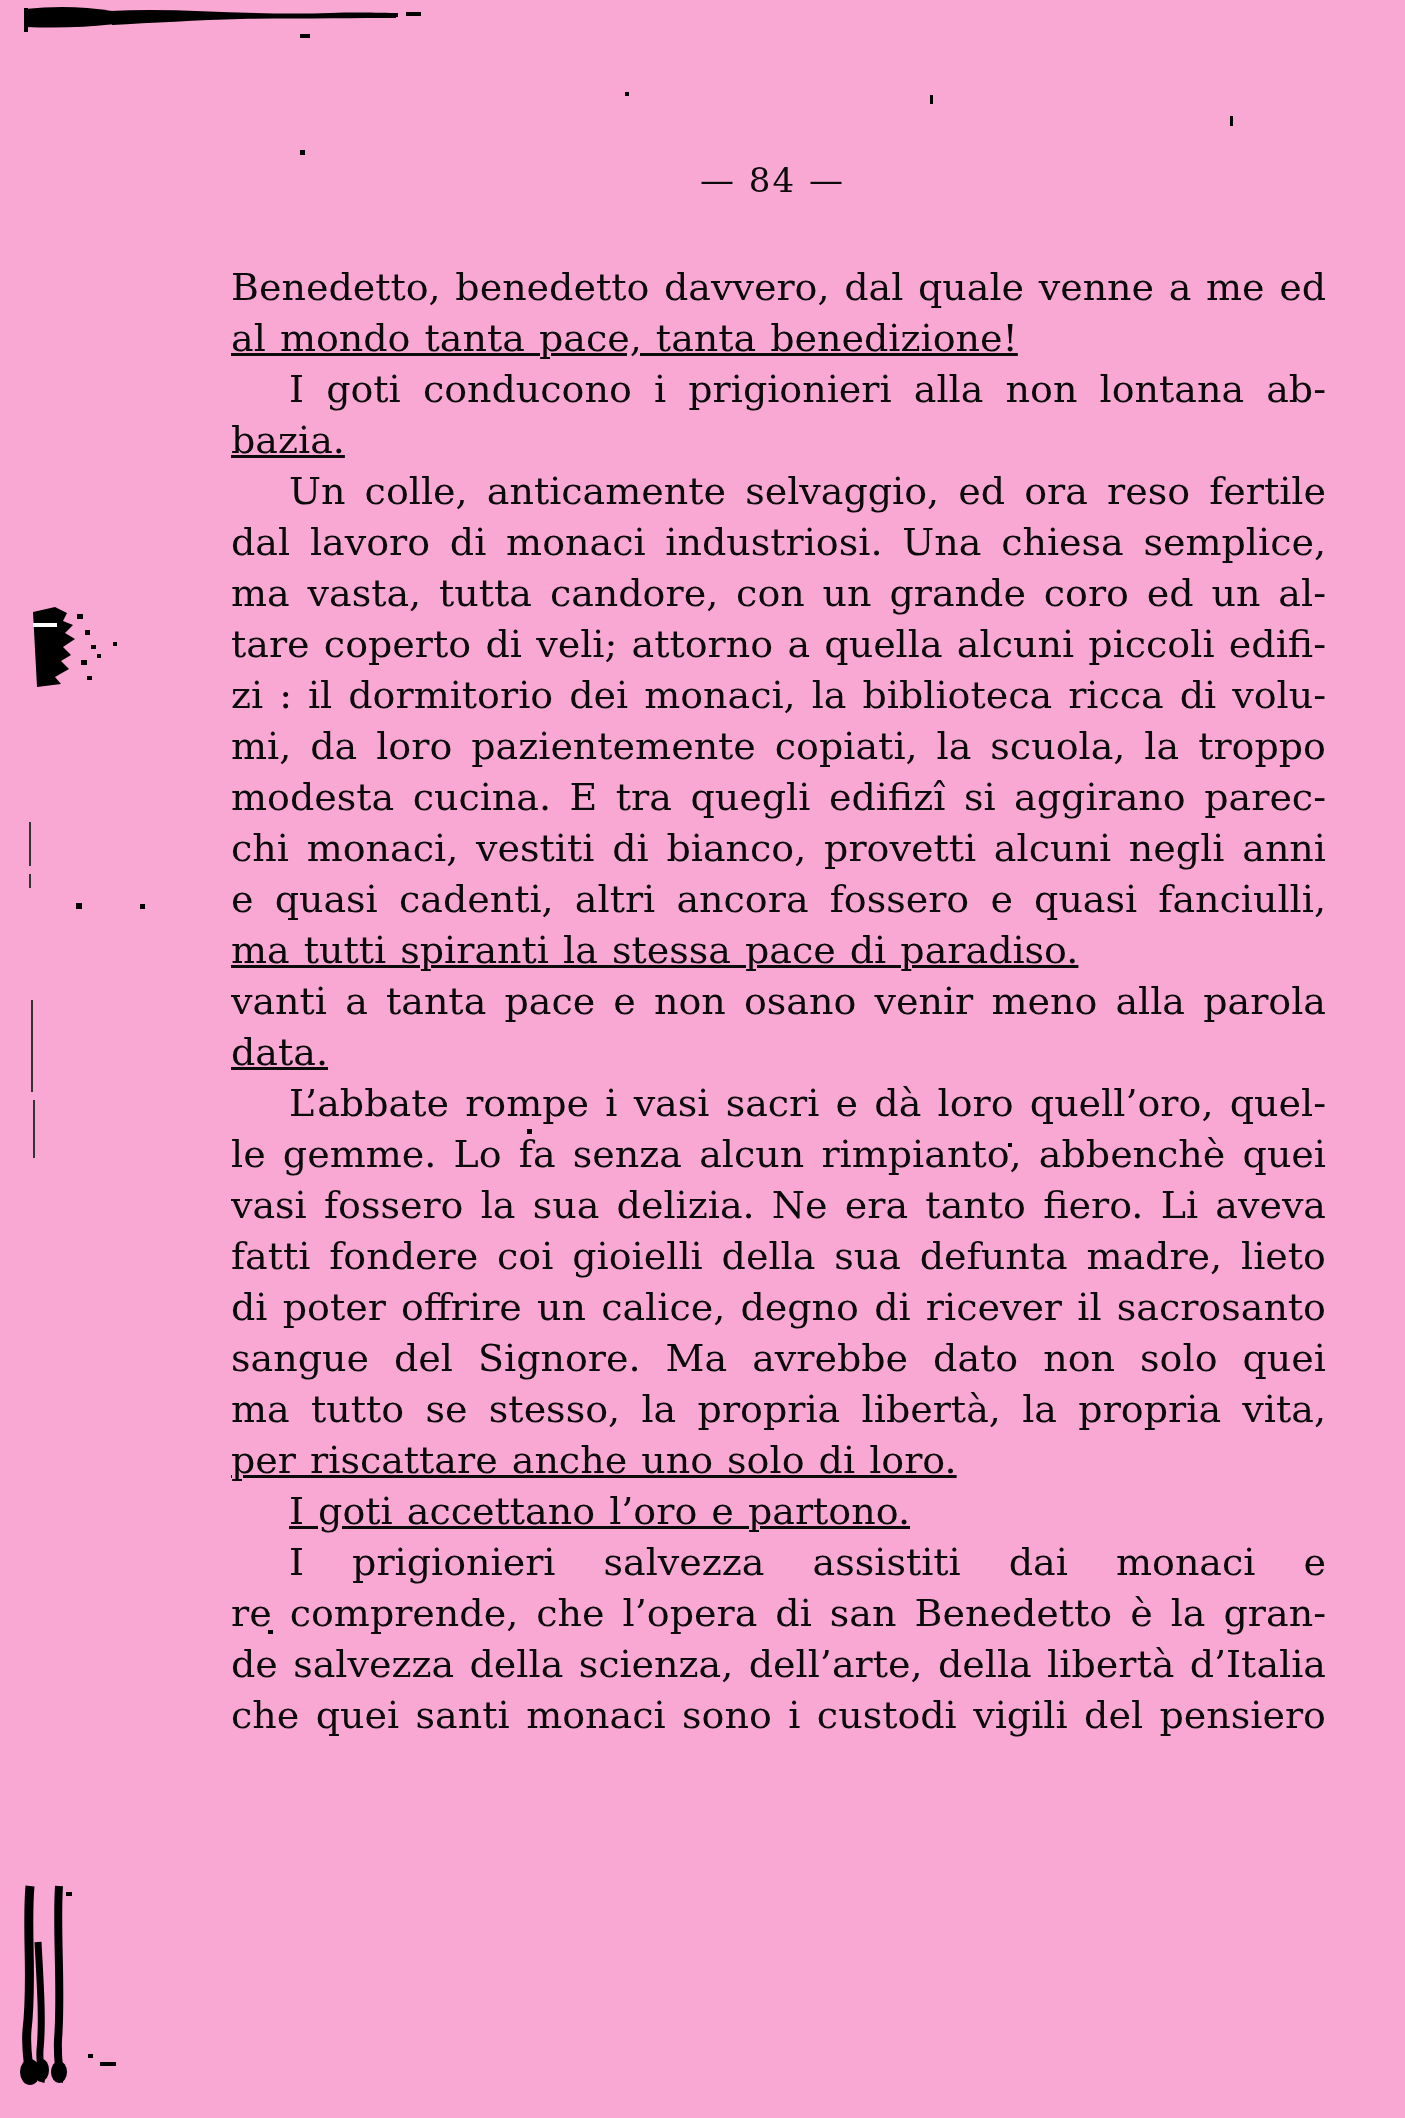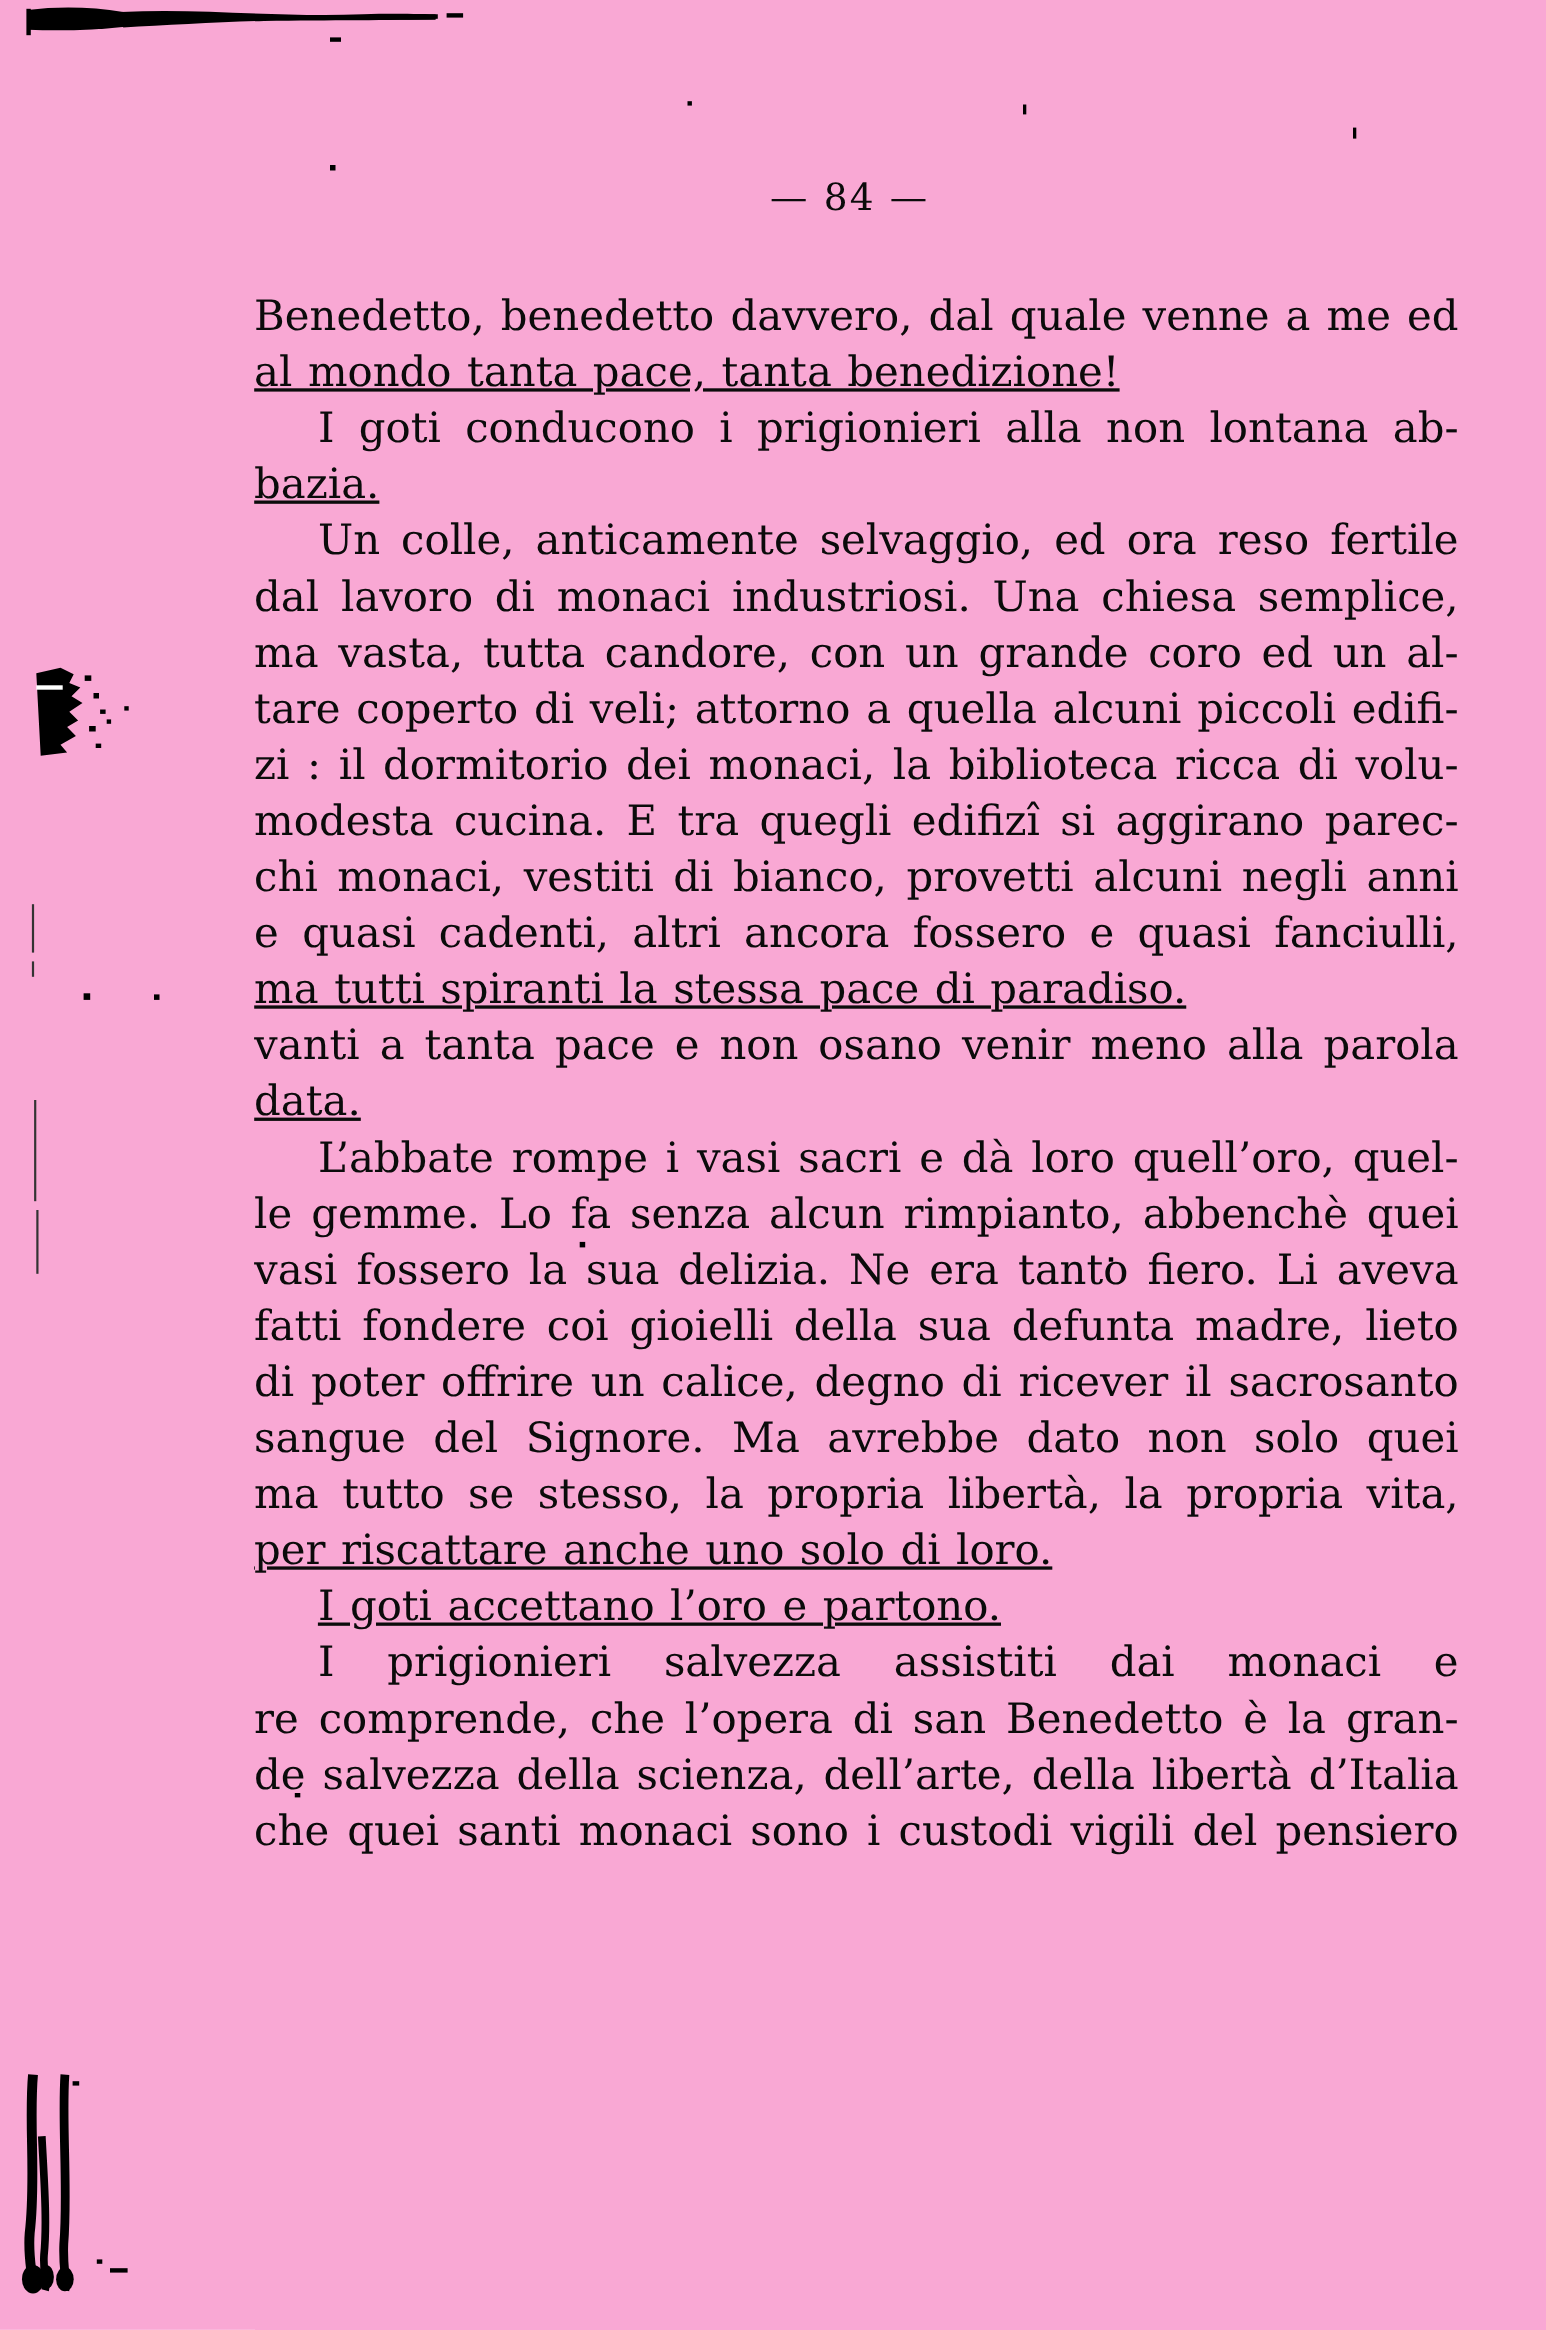--- a/index.html
+++ b/index.html
@@ -54,20 +54,21 @@
   <div class="text-block" id="text-block">
       <div class="line">Benedetto, benedetto davvero, dal quale venne a me ed</div>
       <div class="line last">al mondo tanta pace, tanta benedizione!</div>
       <div class="line indent">I goti conducono i prigionieri alla non lontana ab-</div>
       <div class="line last">bazia.</div>
       <div class="line indent">Un colle, anticamente selvaggio, ed ora reso fertile</div>
       <div class="line">dal lavoro di monaci industriosi. Una chiesa semplice,</div>
       <div class="line">ma vasta, tutta candore, con un grande coro ed un al-</div>
       <div class="line">tare coperto di veli; attorno a quella alcuni piccoli edifi-</div>
       <div class="line">zi : il dormitorio dei monaci, la biblioteca ricca di volu-</div>
+      <div class="line">mi, da loro pazientemente copiati, la scuola, la troppo</div>
       <div class="line">modesta cucina. E tra quegli edifizî si aggirano parec-</div>
       <div class="line">chi monaci, vestiti di bianco, provetti alcuni negli anni</div>
       <div class="line">e quasi cadenti, altri ancora fossero e quasi fanciulli,</div>
       <div class="line last">ma tutti spiranti la stessa pace di paradiso.</div>
       <div class="line">vanti a tanta pace e non osano venir meno alla parola</div>
       <div class="line last">data.</div>
       <div class="line indent">L’abbate rompe i vasi sacri e dà loro quell’oro, quel-</div>
       <div class="line">le gemme. Lo fa senza alcun rimpianto, abbenchè quei</div>
       <div class="line">vasi fossero la sua delizia. Ne era tanto fiero. Li aveva</div>
       <div class="line">fatti fondere coi gioielli della sua defunta madre, lieto</div>

